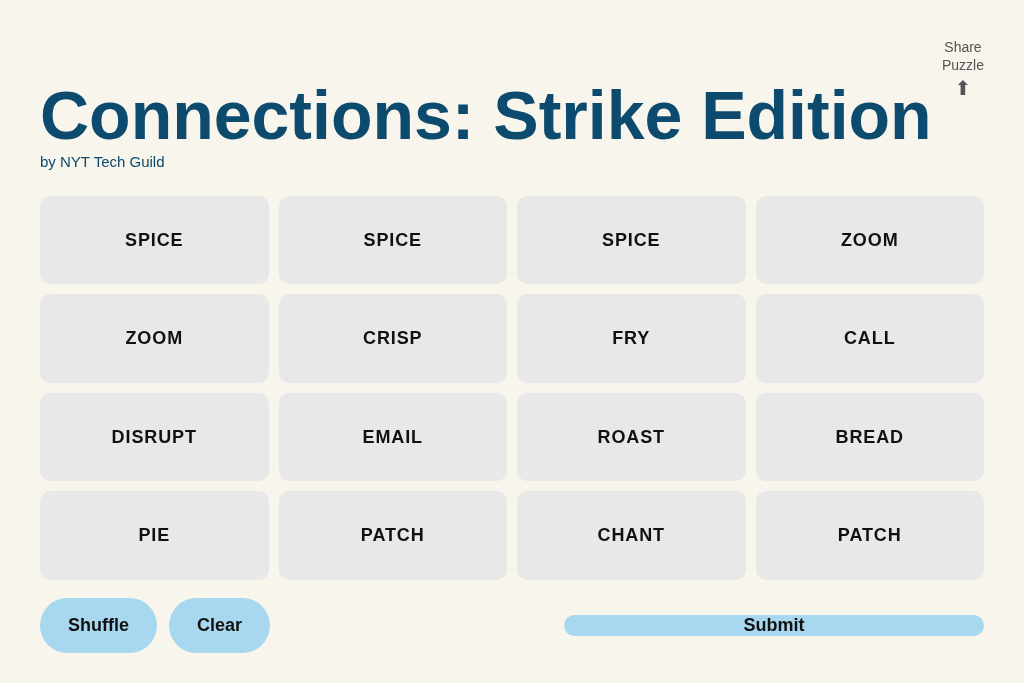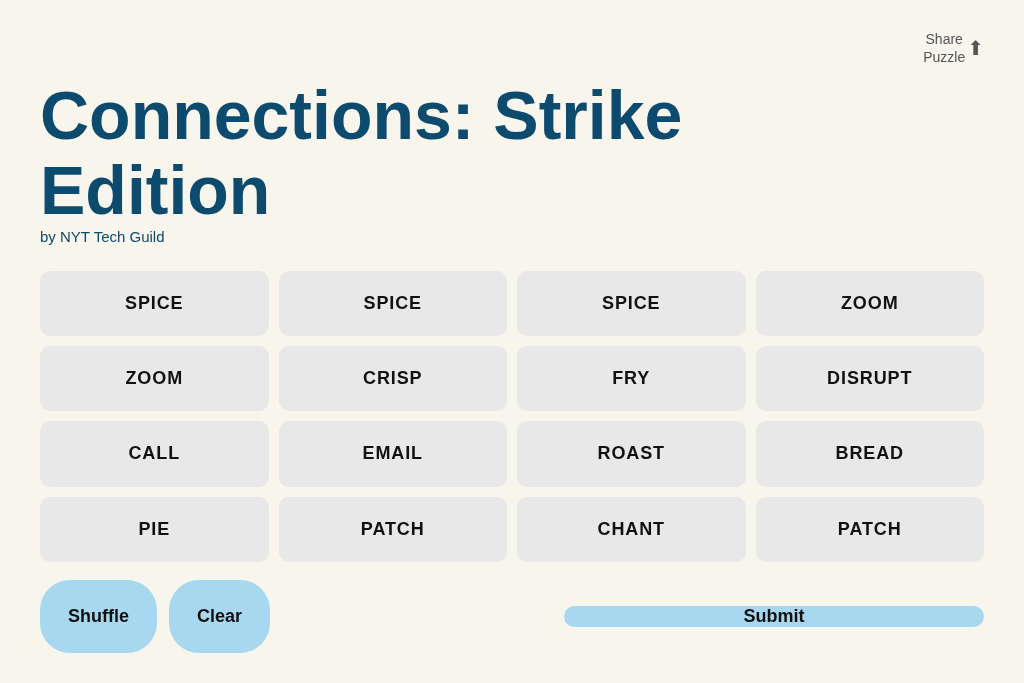--- a/index.html
+++ b/index.html
@@ -30,27 +30,28 @@
       font-family: 'Arial Black', 'Arial Bold', sans-serif;
       font-size: 68px;
       font-weight: 900;
       color: #0c4a6e;
       line-height: 1.1;
       margin-top: 48px;
     }
 
     .share-button {
       display: flex;
-      flex-direction: row;
+      flex-direction: column;
       align-items: center;
       gap: 2px;
       cursor: pointer;
       color: #555;
       font-size: 14px;
       font-family: Arial, sans-serif;
+      margin-top: 8px;
       background: none;
       border: none;
     }
 
     .subtitle {
       font-size: 15px;
       color: #0c4a6e;
       font-family: Arial, sans-serif;
       margin-bottom: 20px;
     }
@@ -86,21 +87,21 @@
     .controls {
       display: flex;
       align-items: center;
       gap: 12px;
     }
 
     .btn-shuffle, .btn-clear {
       background-color: #a8d8f0;
       border: none;
       border-radius: 30px;
-      padding: 26px 28px;
+      padding: 17px 28px;
       font-size: 18px;
       font-weight: 700;
       font-family: Arial, sans-serif;
       color: #111;
       cursor: pointer;
       transition: background-color 0.1s;
     }
 
     .spacer {
       flex: 1;
@@ -150,24 +151,24 @@
     <div class="grid-cell">
       <span class="grid-cell-label">ZOOM</span>
     </div>
     <div class="grid-cell">
       <span class="grid-cell-label">CRISP</span>
     </div>
     <div class="grid-cell">
       <span class="grid-cell-label">FRY</span>
     </div>
     <div class="grid-cell">
-      <span class="grid-cell-label">DISRUPT</span>
+      <span class="grid-cell-label">CALL</span>
     </div>
     <div class="grid-cell">
-      <span class="grid-cell-label">CALL</span>
+      <span class="grid-cell-label">DISRUPT</span>
     </div>
     <div class="grid-cell">
       <span class="grid-cell-label">EMAIL</span>
     </div>
     <div class="grid-cell">
       <span class="grid-cell-label">ROAST</span>
     </div>
     <div class="grid-cell">
       <span class="grid-cell-label">BREAD</span>
     </div>

